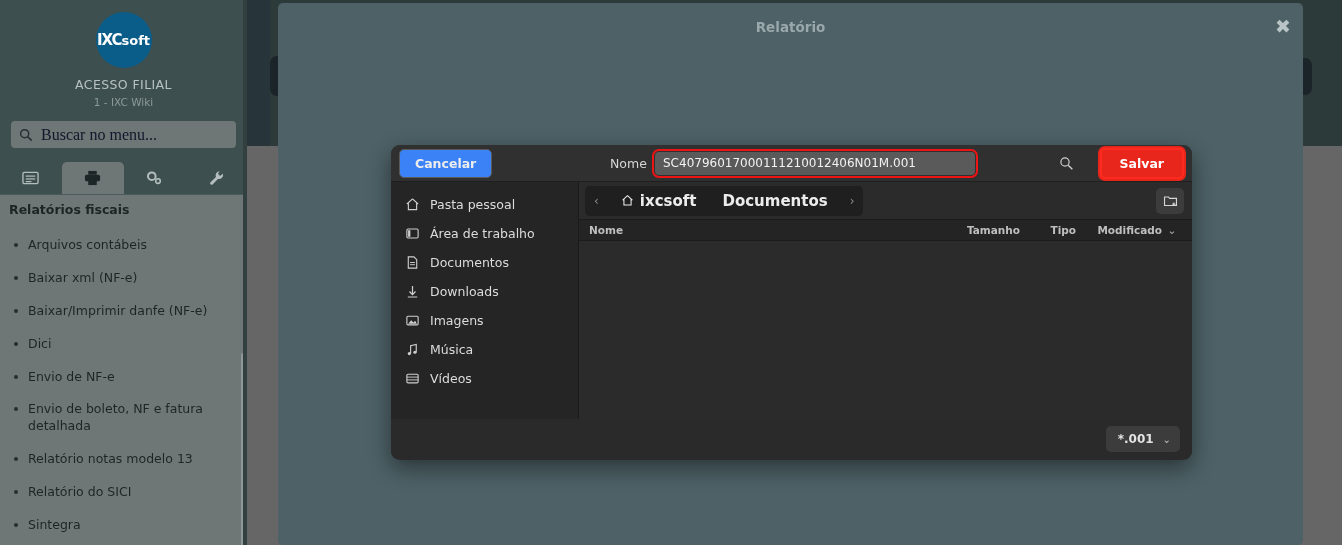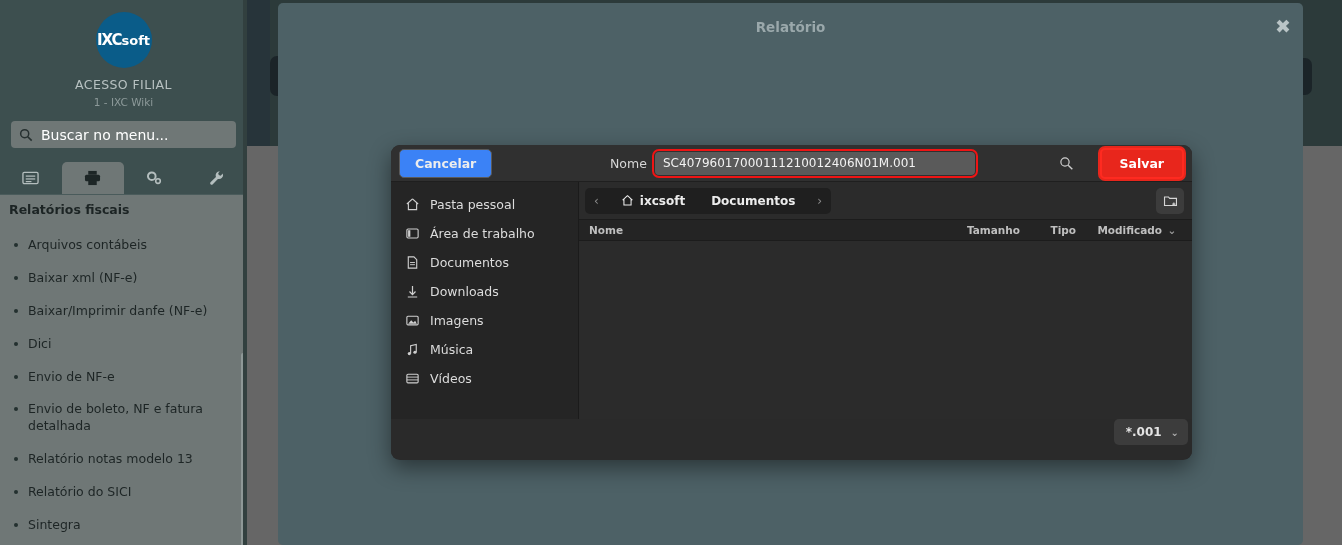--- a/index.html
+++ b/index.html
@@ -31,21 +31,21 @@
     margin-top: 9px; letter-spacing: .4px;
   }
   .wiki { text-align: center; color: #8d9a9a; font-size: 10.5px; margin-top: 4px; }
 
   .search-box {
     margin: 13px 11px 0 11px; height: 27px;
     background: #6f7776; border-radius: 4px;
     display: flex; align-items: center; padding: 0 8px; gap: 8px;
   }
   .search-box svg { flex: none; }
-  .search-ph { color: #ffffff; font-size: 14px; }
+  .search-ph { color: #0f172a; font-size: 16px; font-family: Liberation Serif, serif; }
 
   .tabs {
     margin-top: 14px; display: flex; height: 33px;
     border-bottom: 1px solid #4a5b5b;
   }
   .tab {
     flex: 1; display: flex; align-items: center; justify-content: center;
     color: #b4bebe;
   }
   .tab.active { background: #6f7776; border-radius: 5px 5px 0 0; color: #1d2626; }
@@ -148,21 +148,21 @@
   .files { flex: 1; background: #2b2b2b; position: relative; }
   .path-bar {
     height: 37px; display: flex; align-items: center;
     padding: 0 6px; gap: 0; background: #2b2b2b; position: relative;
   }
   .crumb-group { display: flex; align-items: center; background: #1f1f1f; border-radius: 5px; overflow: hidden; }
   .crumb-nav {
     padding: 5px 9px; color: #8d8d8d; font-size: 12px; cursor: pointer;
   }
   .crumb {
-    padding: 6px 13px; color: #ececec; font-size: 12px; font-weight: bold;
+    padding: 6px 13px; color: #ececec; font-size: 15px; font-weight: bold;
     display: flex; align-items: center; gap: 6px; cursor: pointer;
   }
   .crumb.active { background: #5e5e5e; }
   .newfolder {
     position: absolute; right: 8px; width: 28px; height: 26px;
     background: #3c3c3c; border-radius: 5px;
     display: flex; align-items: center; justify-content: center; cursor: pointer;
   }
   .col-head {
     display: flex; align-items: center; height: 22px;
@@ -171,21 +171,21 @@
   }
   .col-nome { flex: 1; }
   .col-tam { width: 70px; text-align: right; }
   .col-tipo { width: 56px; text-align: right; }
   .col-mod { width: 86px; text-align: right; }
   .col-sort { width: 20px; text-align: center; color: #9a9a9a; }
   .file-area { height: 176px; background: #2b2b2b; }
 
   .fc-foot {
     height: 40px; background: #2a2a2a;
-    display: flex; align-items: flex-start; justify-content: flex-end; padding-right: 4px;
+    display: flex; align-items: center; justify-content: flex-end; padding-right: 12px;
   }
   .filter {
     background: #3c3c3c; color: #e4e4e4; font-size: 12px; font-weight: bold;
     padding: 6px 9px 6px 12px; border-radius: 5px;
     display: flex; align-items: center; gap: 9px; cursor: pointer;
   }
   .chev { color: #b0b0b0; font-size: 10px; }
 </style>
 </head>
 <body>

